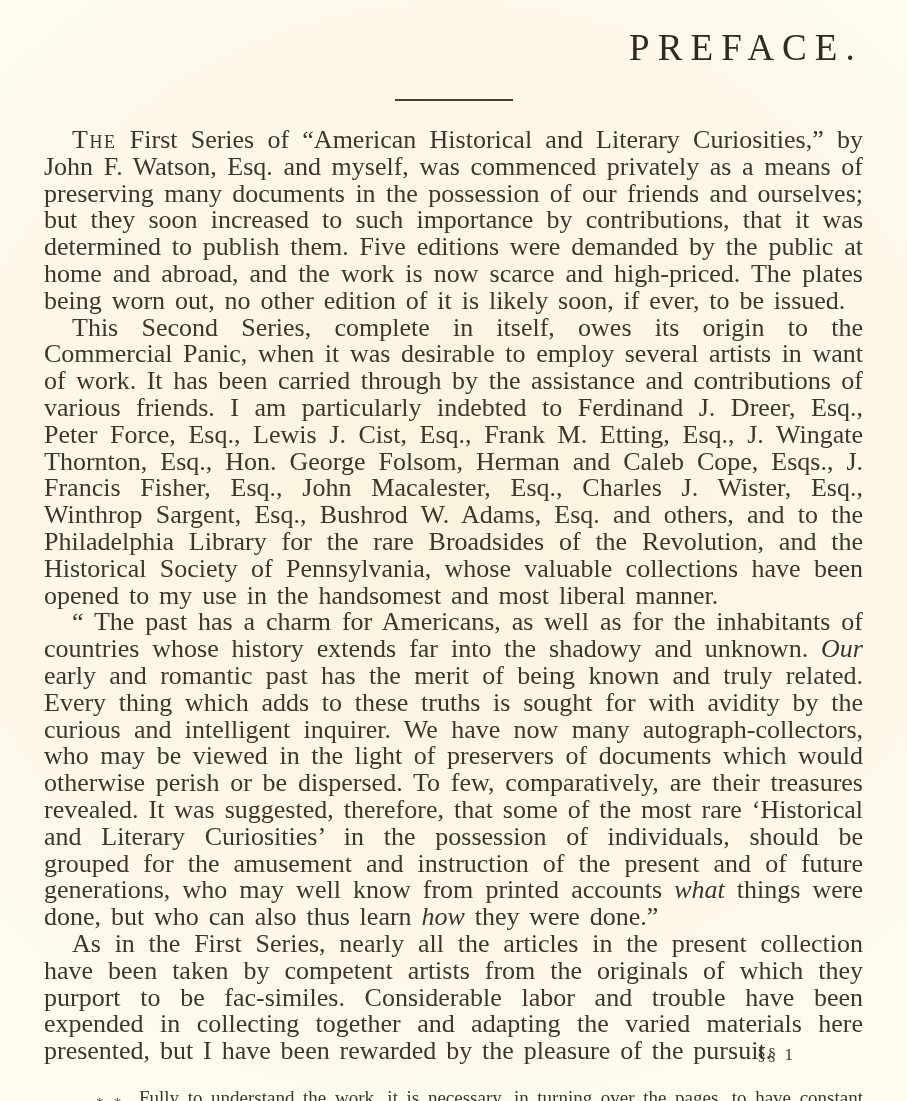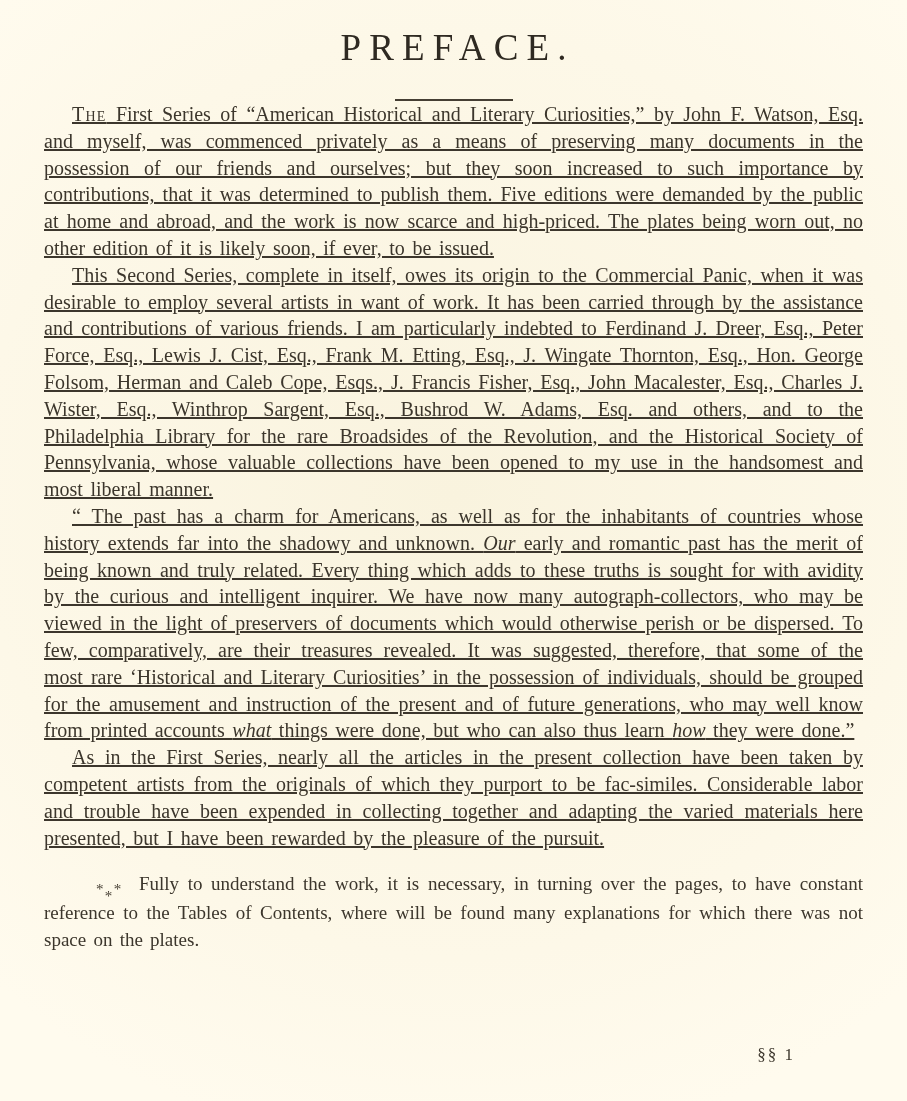--- a/index.html
+++ b/index.html
@@ -13,40 +13,40 @@
     height: 1101px;
     margin: 0 auto;
     box-sizing: border-box;
     background: radial-gradient(ellipse 75% 60% at 50% 45%, #f9f3de 0%, #fdf8e8 70%, #fffbee 100%);
     color: #3c362c;
     overflow: hidden;
     padding: 16px 44px 0 44px;
   }
   .title {
     margin: 10px 0 0 0;
-    text-align: center;
+    text-align: right;
     font-size: 37px;
     font-weight: 400;
     letter-spacing: 0.22em;
     color: #2f2a22;
     text-indent: 0.22em; 
   }
   .title-rule {
     width: 118px;
     height: 0;
     border: none;
     border-top: 2px solid #453e33;
     margin: 30px auto 0 auto;
   }
   .body-text {
-    font-size: 20px;
+    margin-top: 26px;
+    font-size: 26px;
     line-height: 26.8px;
     text-align: justify;
     word-spacing: 0.13em;
-    text-decoration: underline;
   }
   .body-text p {
     margin: 0;
     text-indent: 28px;
   }
   .run-italic { font-style: italic; }
   .run-smallcaps { font-variant: small-caps; letter-spacing: 0.06em; }
   .signature {
     text-align: right;
     font-size: 23px;

